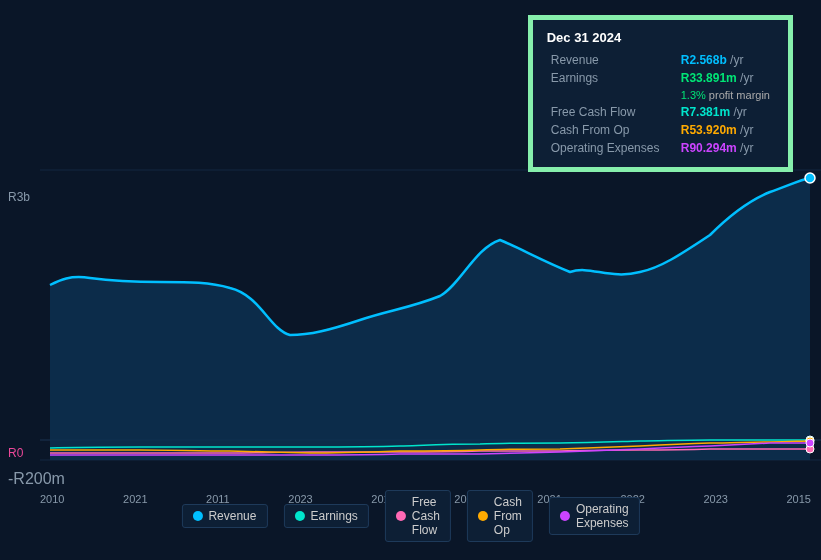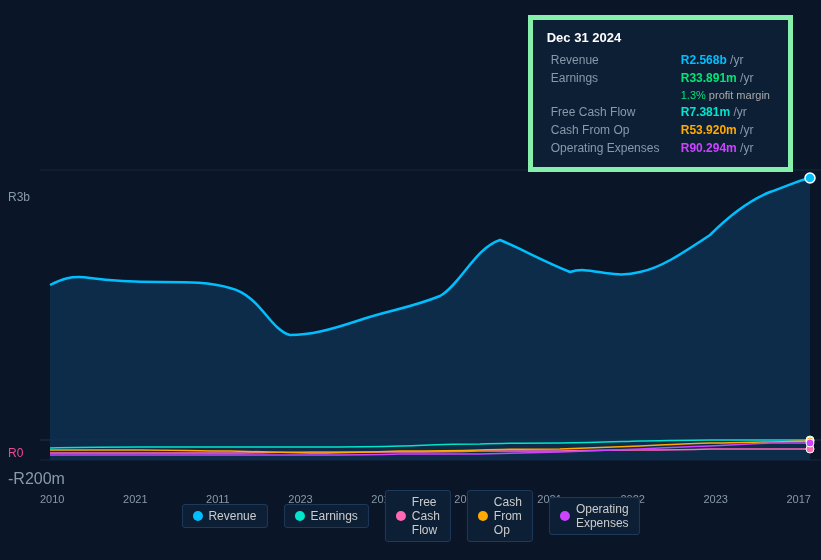--- a/index.html
+++ b/index.html
@@ -251,21 +251,21 @@
   <div id="x-axis">
   <span>2010</span>
       <span>2021</span>
       <span>2011</span>
       <span>2023</span>
       <span>2019</span>
       <span>2020</span>
       <span>2021</span>
       <span>2022</span>
       <span>2023</span>
-      <span>2017</span>
+      <span>2015</span>
     </div>
 
   <div id="tooltip">
     <div class="tooltip-date">Dec 31 2024</div>
     <table>
       <tbody>
           <tr>
         <td class="label-col">Revenue</td>
         <td class="value-col cyan">R2.568b <span style="color:#8899aa; font-weight:normal;">/yr</span></td>
       </tr>

